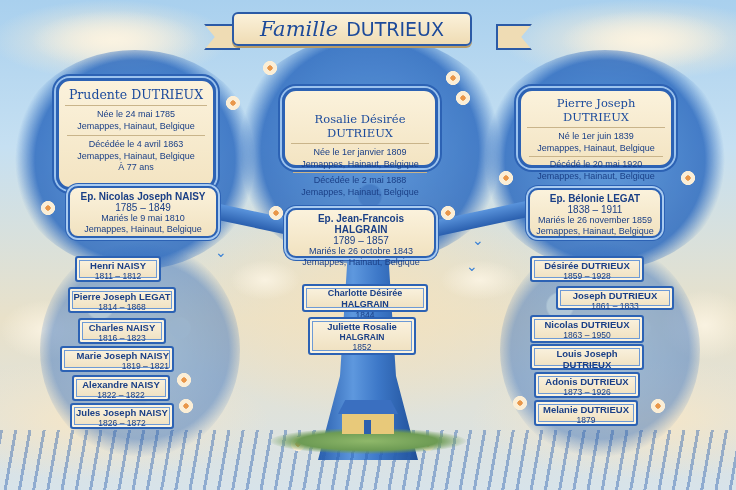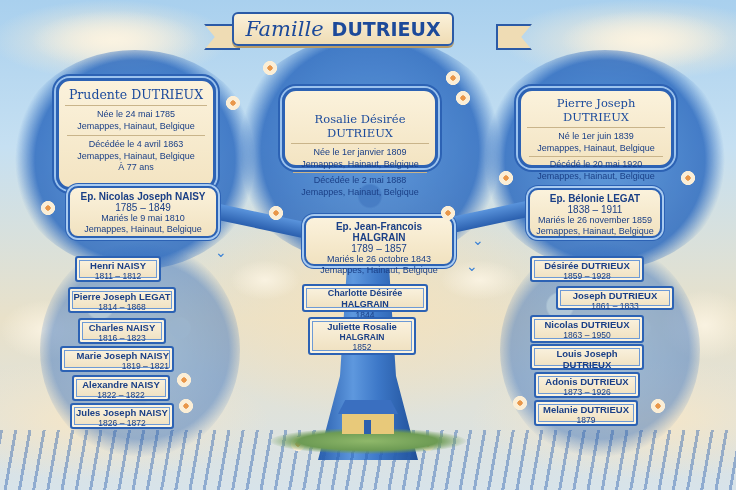--- a/index.html
+++ b/index.html
@@ -34,34 +34,34 @@
     background: linear-gradient(180deg, #5a94dc, #2a5fae);
     transform-origin: left center;
   }
   .roots {
     position: absolute; bottom: 0; height: 60px;
     background:
       repeating-linear-gradient(100deg, rgba(42,95,174,0.7) 0 3px, transparent 3px 14px);
     opacity: 0.6;
   }
   .banner {
-    position: absolute; left: 232px; top: 12px; width: 222px; height: 34px;
+    position: absolute; left: 232px; top: 12px; width: 240px; height: 34px;
     background: linear-gradient(180deg, #fbf1da, #efdcb4);
     border: 2px solid #2b5aa6; border-radius: 6px;
     display: flex; align-items: center; justify-content: center;
     color: #1d4a9a; font-size: 21px; font-style: italic;
     box-shadow: 0 2px 0 #b89b66;
   }
   .banner-tail {
     position: absolute; top: 24px; width: 36px; height: 26px;
     background: #efdcb4; border: 2px solid #2b5aa6;
   }
   .banner-tail.l { left: 204px; clip-path: polygon(0 0, 100% 0, 100% 100%, 0 100%, 30% 50%); }
   .banner-tail.r { left: 496px; clip-path: polygon(0 0, 100% 0, 70% 50%, 100% 100%, 0 100%); }
-  .banner .surname { font-style: normal; font-weight: bold; margin-left: 8px; font-family: "DejaVu Sans", sans-serif; font-size: 19px; }
+  .banner .surname { font-style: normal; font-weight: normal; margin-left: 8px; font-family: "DejaVu Sans", sans-serif; font-size: 19px; }
 
   .card {
     position: absolute;
     background: linear-gradient(180deg, #fbf2dc, #f3e4c2);
     border: 3px solid #2c62b4;
     box-shadow: 0 0 0 2px #9cc3ee, 0 0 0 4px #2c62b4;
     border-radius: 14px;
     color: #1a3f86; text-align: center;
     font-family: "Liberation Sans", sans-serif;
   }
@@ -168,21 +168,21 @@
   <div class="line">Jemappes, Hainaut, Belgique</div>
 </div>
 
 <div class="spouse" style="left:68px;top:186px;width:150px;height:52px;">
   <div class="sname">Ep. Nicolas Joseph NAISY</div>
   <div class="years">1785 – 1849</div>
   <div class="l">Mariés le 9 mai 1810</div>
   <div class="l">Jemappes, Hainaut, Belgique</div>
 </div>
 
-<div class="spouse" style="left:286px;top:216px;width:150px;height:50px;margin-left:18px;">
+<div class="spouse" style="left:286px;top:208px;width:150px;height:50px;">
   <div class="sname">Ep. Jean-Francois HALGRAIN</div>
   <div class="years">1789 – 1857</div>
   <div class="l">Mariés le 26 octobre 1843</div>
   <div class="l">Jemappes, Hainaut, Belgique</div>
 </div>
 
 <div class="spouse" style="left:528px;top:188px;width:134px;height:50px;">
   <div class="sname">Ep. Bélonie LEGAT</div>
   <div class="years">1838 – 1911</div>
   <div class="l">Mariés le 26 november 1859</div>

